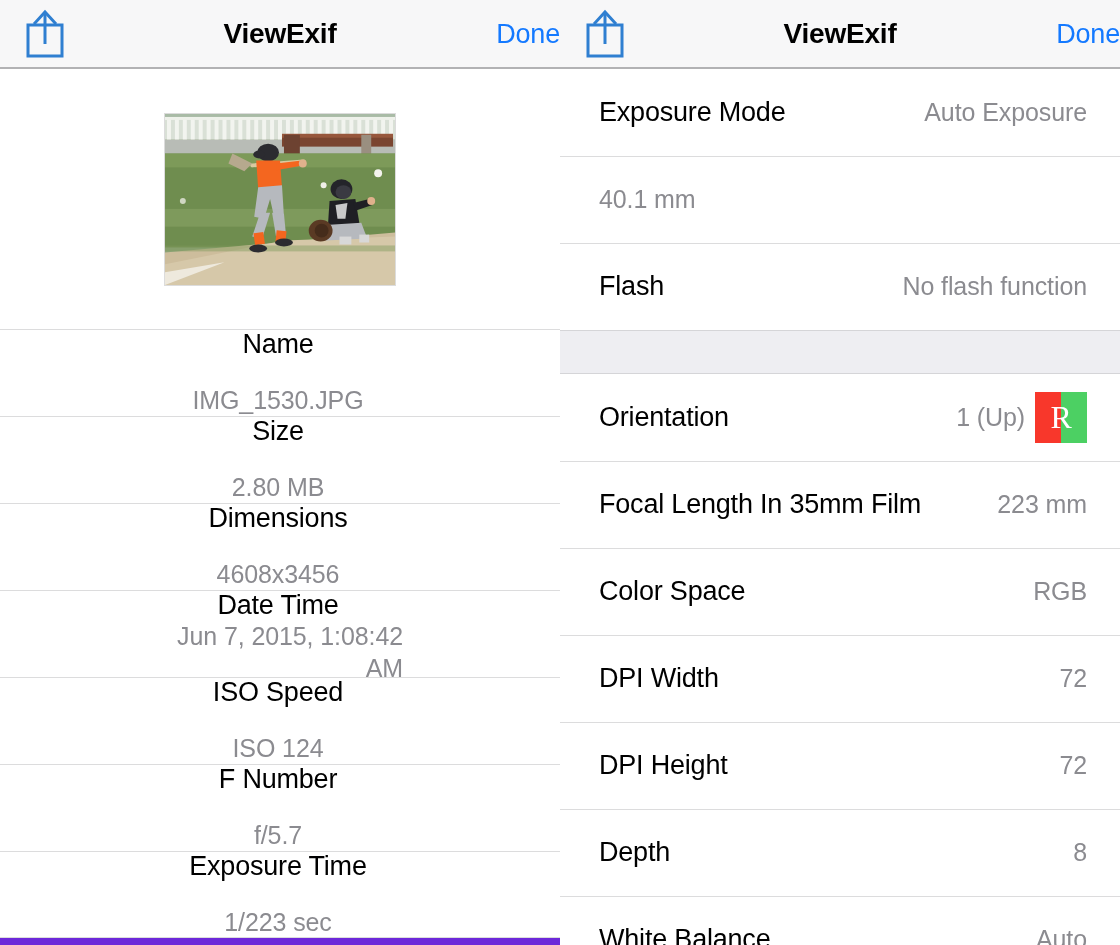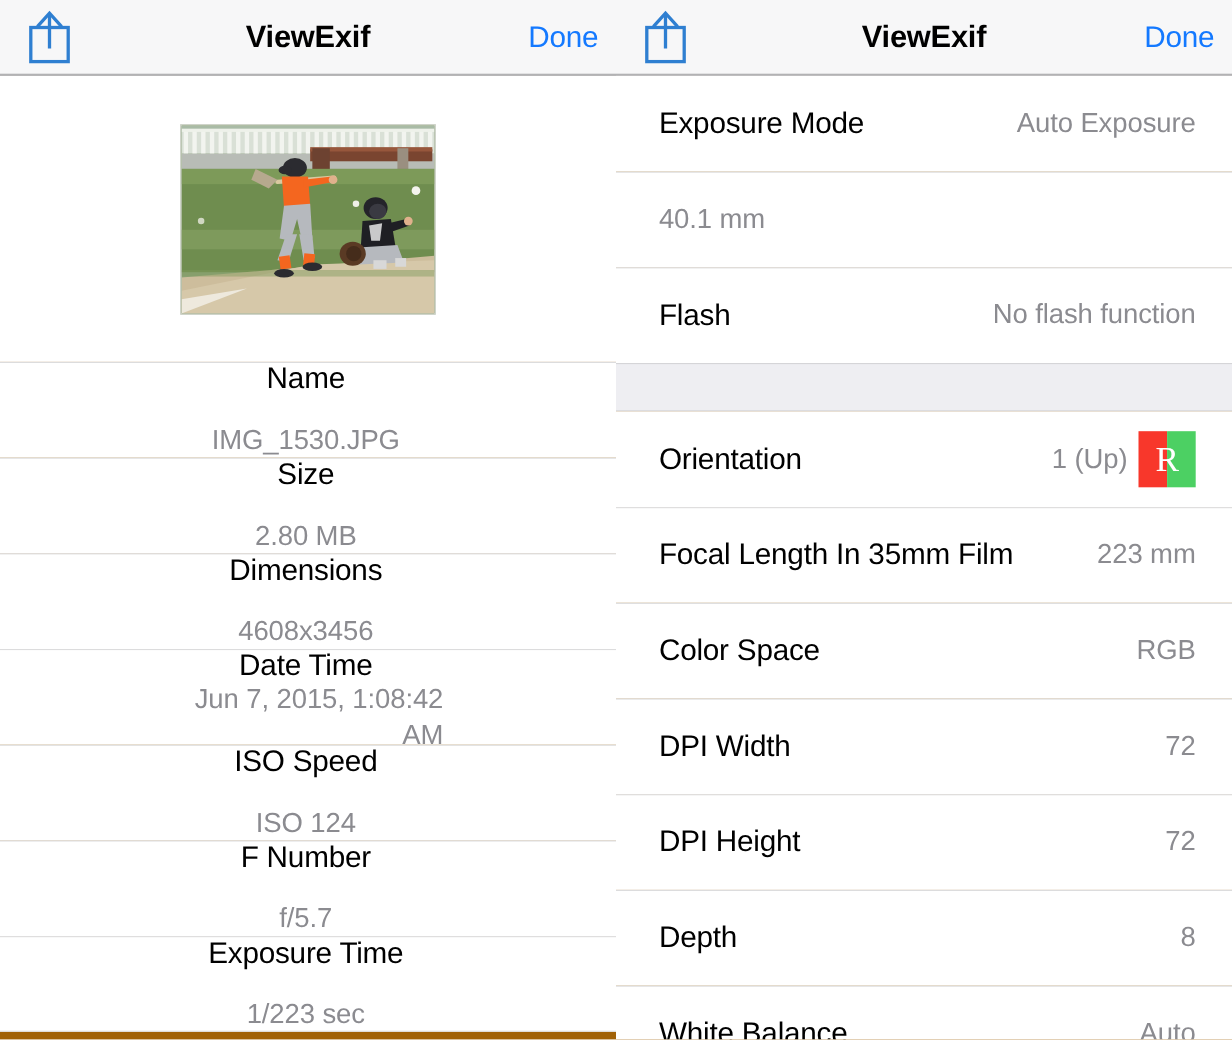--- a/index.html
+++ b/index.html
@@ -14,21 +14,21 @@
     width: 1120px;
     height: 945px;
     display: flex;
     position: relative;
     background: #ffffff;
   }
   .panel {
     width: 560px;
     height: 945px;
     position: relative;
-    background: #a16207;
+    background: #6d28d9;
     overflow: hidden;
   }
 
   
   .navbar {
     height: 69px;
     background: #f7f7f8;
     border-bottom: 2px solid #b2b2b4;
     display: flex;
     align-items: center;
@@ -46,21 +46,21 @@
   .nav-title {
     width: 100%;
     text-align: center;
     font-size: 28px;
     font-weight: bold;
     color: #000000;
     letter-spacing: -0.2px;
   }
   .nav-done {
     position: absolute;
-    right: 16px;
+    right: 0;
     top: 50%;
     transform: translateY(-50%);
     font-size: 27px;
     color: #1479ff;
     letter-spacing: -0.2px;
   }
 
   
   .thumb-area {
     height: 260px;

